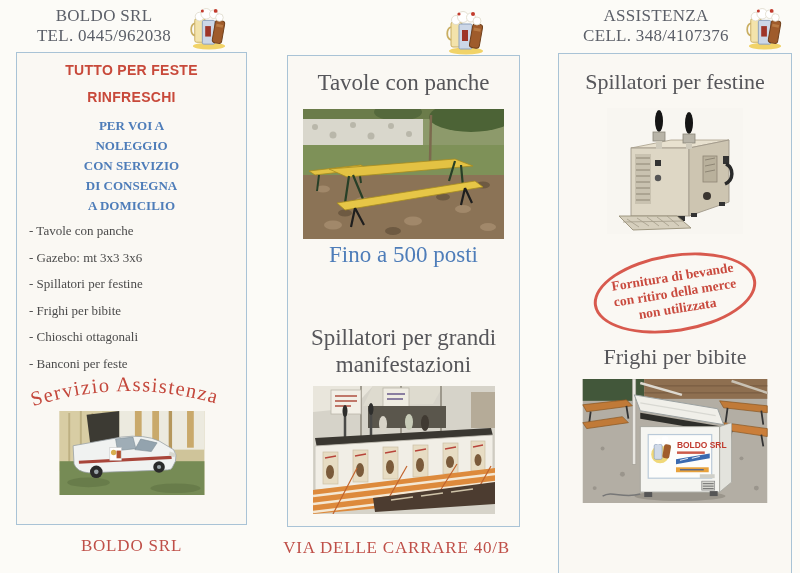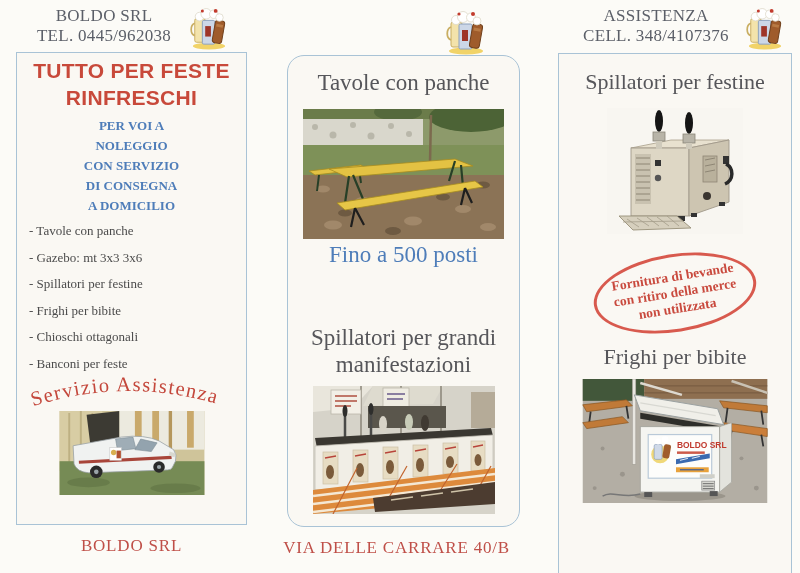--- a/index.html
+++ b/index.html
@@ -13,25 +13,25 @@
   .hdr-left{left:24px;top:6px;width:204px;}
   .hdr-right{left:572px;top:6px;width:212px;}
   .hdr-text{flex:1;text-align:center;font-size:17px;line-height:20px;
     color:#5b5f68;letter-spacing:.3px;white-space:nowrap;}
   .clipart{flex:0 0 auto;}
   .hdr-mid{position:absolute;left:444px;top:9px;}
   
   .panel{position:absolute;border:1px solid #a9c3d6;background:#faf8f3;
     box-sizing:border-box;text-align:center;}
   .panel-left {left:16px; top:52px; width:231px; height:473px;}
-  .panel-mid  {left:287px;top:55px; width:233px; height:472px;border-radius:17px;}
+  .panel-mid  {left:287px;top:55px; width:233px; height:472px;}
   .panel-right{left:558px;top:53px; width:234px; height:546px;}
   
   .headline{margin-top:4px;font-family:"Liberation Sans","DejaVu Sans",sans-serif;
-    font-weight:bold;font-size:21px;line-height:27px;color:#c8493a;letter-spacing:.3px;}
+    font-weight:bold;font-size:14px;line-height:27px;color:#c8493a;letter-spacing:.3px;}
   .subhead{margin-top:5px;font-weight:bold;font-size:13px;line-height:20px;color:#4e7db9;}
   .list{margin:2px 0 0 12px;text-align:left;font-size:13px;line-height:26.5px;color:#4b4b4b;}
   .arc-svg{display:block;margin:0 auto;width:214px;height:34px;}
   .photo{display:block;margin:0 auto;}
   
   .ptitle{font-size:23px;line-height:27px;color:#56565a;}
   .ptitle-r{font-size:22px;line-height:26px;color:#56565a;}
   .caption-blue{margin-top:3px;font-size:23px;color:#4e7db9;}
   .t-top-mid{margin-top:13px;}
   .t-bot-mid{margin-top:56px;}

